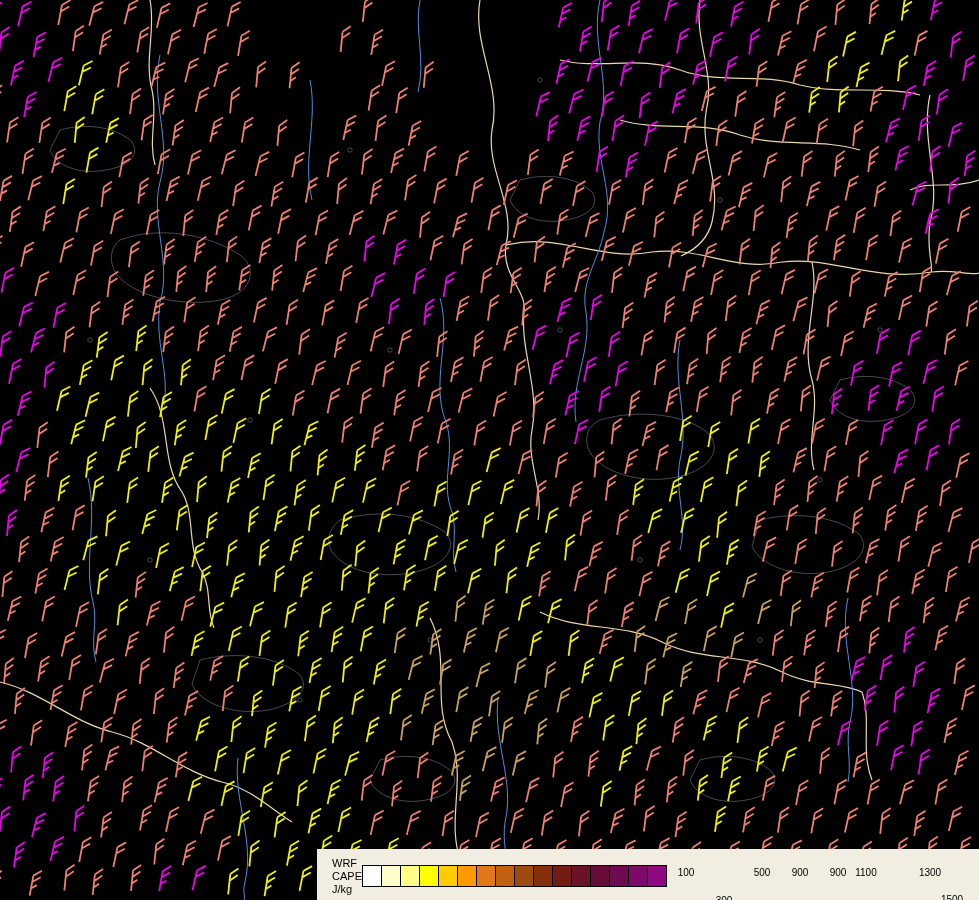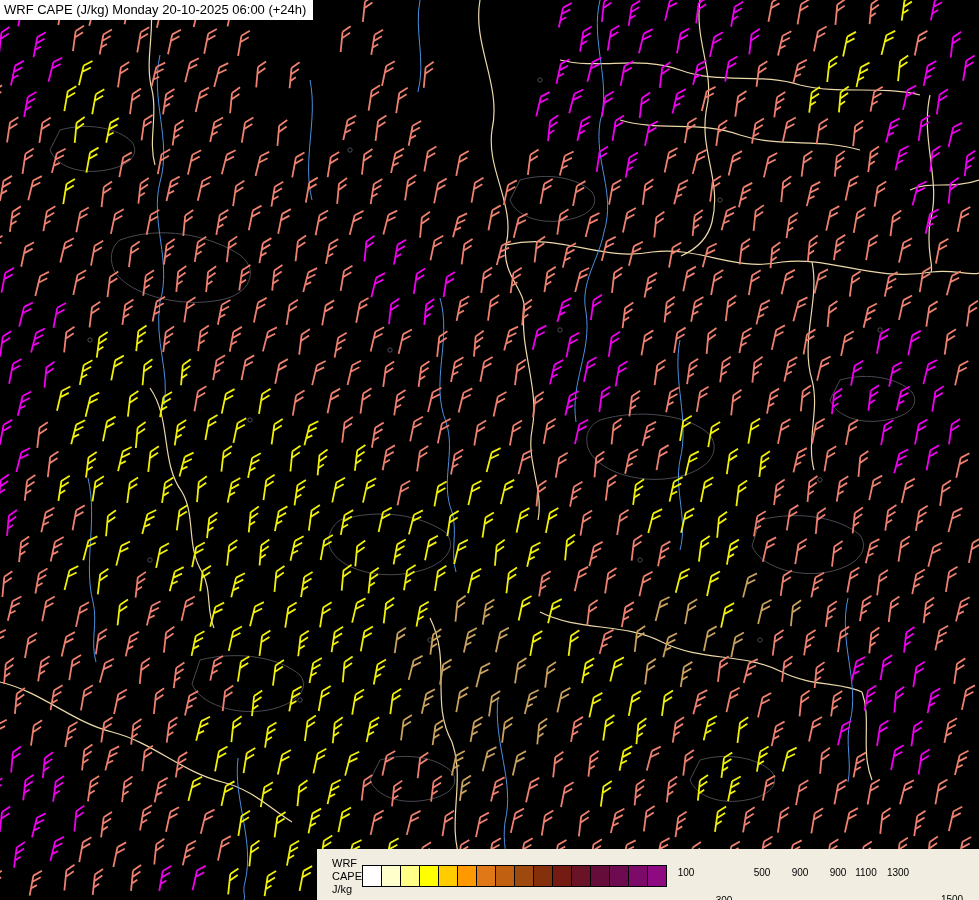--- a/index.html
+++ b/index.html
@@ -914,21 +914,20 @@
         <path d="M0,0 L-3.5,20 M0,0 L8.5,-5 M-1.2,6.5 L7.3,1.5 M-2.4,13 L3.6,9.5" stroke="#ee8070" stroke-width="1.8" fill="none" transform="translate(777.5,871.8) rotate(-4.4)"></path>
         <path d="M0,0 L-3.5,20 M0,0 L8.5,-5 M-1.2,6.5 L7.3,1.5 M-2.4,13 L3.6,9.5" stroke="#ee8070" stroke-width="1.8" fill="none" transform="translate(806.2,871.8) rotate(-2.9)"></path>
         <path d="M0,0 L-3.5,20 M0,0 L8.5,-5 M-1.2,6.5 L7.3,1.5 M-2.4,13 L3.6,9.5" stroke="#ee8070" stroke-width="1.8" fill="none" transform="translate(840.0,870.5) rotate(1.1)"></path>
         <path d="M0,0 L-3.5,20 M0,0 L8.5,-5 M-1.2,6.5 L7.3,1.5" stroke="#ee8070" stroke-width="1.8" fill="none" transform="translate(872.5,871.6) rotate(3.7)"></path>
         <path d="M0,0 L-3.5,20 M0,0 L8.5,-5 M-1.2,6.5 L7.3,1.5" stroke="#ee8070" stroke-width="1.8" fill="none" transform="translate(907.4,874.9) rotate(-1.1)"></path>
         <path d="M0,0 L-3.5,20 M0,0 L8.5,-5 M-1.2,6.5 L7.3,1.5" stroke="#ee8070" stroke-width="1.8" fill="none" transform="translate(944.5,877.0) rotate(-0.5)"></path>
       </g>
     </svg>
 
   <div class="titles">
-    <div class="title-line">WRF CAPE (J/kg) Monday 20-10-2025 06:00 (+24h)</div>
   </div>
 
   <div class="legend">
     <div class="legend-labels">
       <div>WRF</div>
       <div>CAPE</div>
       <div>J/kg</div>
     </div>
     <div class="legend-right">
       <div class="colorbar" id="colorbar">
@@ -949,19 +948,19 @@
           <div class="cbar-cell" style="background: rgb(124, 10, 104);"></div>
           <div class="cbar-cell" style="background: rgb(142, 10, 128);"></div>
         </div>
       <div class="ticks" id="ticks">
           <span class="tick" style="left: 19px;">100</span>
           <span class="tick" style="left: 57px; margin-top: 28px;">300</span>
           <span class="tick" style="left: 95px;">500</span>
           <span class="tick" style="left: 133px;">900</span>
           <span class="tick" style="left: 171px;">900</span>
           <span class="tick" style="left: 199px;">1100</span>
-          <span class="tick" style="left: 231px;">1300</span>
+          <span class="tick" style="left: 263px;">1300</span>
           <span class="tick" style="left: 285px; margin-top: 27px;">1500</span>
         </div>
     </div>
   </div>
 
 </div>
 
 </body></html>

